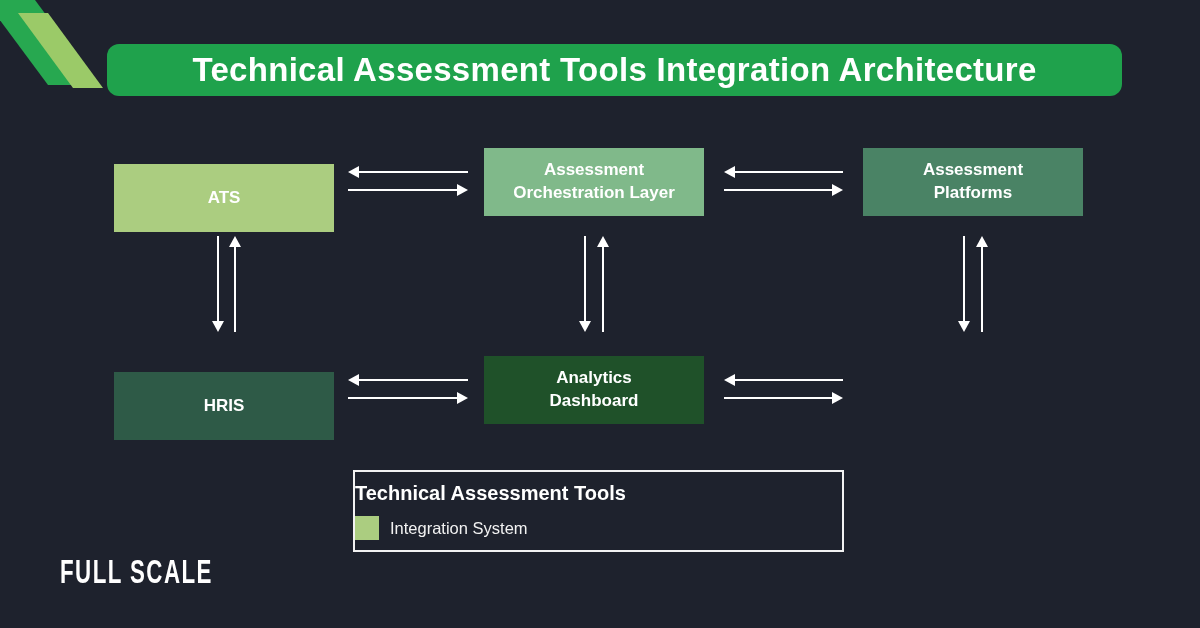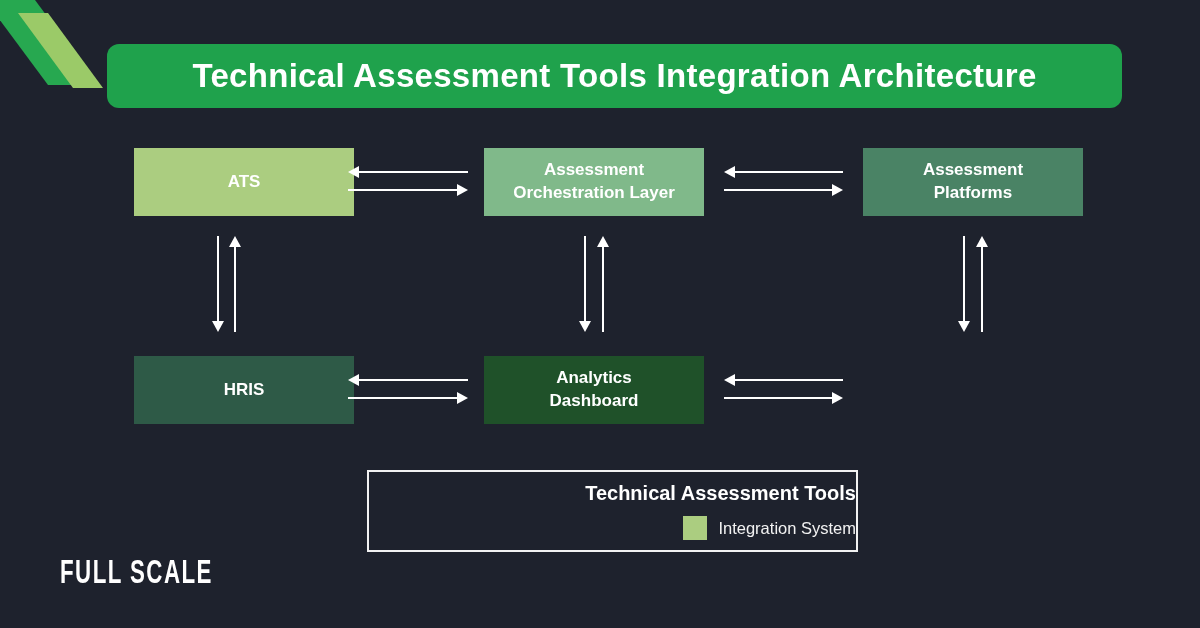--- a/index.html
+++ b/index.html
@@ -5,51 +5,51 @@
   html,body{margin:0;padding:0;background:#12151d;}
   .canvas{
     position:relative;width:1200px;height:628px;overflow:hidden;
     background:#1e222d;
     font-family:"Liberation Sans",sans-serif;
   }
   
   .ribbons{position:absolute;left:0;top:0;}
   
   .banner{
-    position:absolute;left:107px;top:44px;width:1015px;height:64px;
+    position:absolute;left:107px;top:44px;width:1015px;height:52px;
     border-radius:12px;display:flex;align-items:center;justify-content:center;
   }
   .banner-text{
     color:#ffffff;font-size:33px;font-weight:bold;letter-spacing:0.3px;white-space:nowrap;
   }
   
   .node{
     position:absolute;width:220px;height:68px;
     display:flex;align-items:center;justify-content:center;text-align:center;
     color:#ffffff;font-weight:bold;font-size:17px;line-height:1.35;
     white-space:pre-line;
   }
   .r1{top:148px;} .r2{top:356px;}
-  .c1{left:134px;} .c2{left:484px;} .c3{left:863px;}
+  .c1{left:114px;margin-top:16px;} .c2{left:484px;} .c3{left:863px;}
   
   .ah{position:absolute;height:2px;background:#ffffff;}
   .ah.al::before{content:"";position:absolute;left:-11px;top:-5px;
     border-top:6px solid transparent;border-bottom:6px solid transparent;border-right:11px solid #ffffff;}
   .ah.ar::after{content:"";position:absolute;right:-11px;top:-5px;
     border-top:6px solid transparent;border-bottom:6px solid transparent;border-left:11px solid #ffffff;}
   .av{position:absolute;width:2px;background:#ffffff;}
   .av.au::before{content:"";position:absolute;top:-10px;left:-5px;
     border-left:6px solid transparent;border-right:6px solid transparent;border-bottom:11px solid #ffffff;}
   .av.ad::after{content:"";position:absolute;bottom:-10px;left:-5px;
     border-left:6px solid transparent;border-right:6px solid transparent;border-top:11px solid #ffffff;}
   
   .legend{
-    position:absolute;left:367px;top:470px;width:491px;height:82px;
+    position:absolute;left:353px;top:470px;width:491px;height:82px;
     border:2px solid #f2f2f2;box-sizing:border-box;
-    display:flex;flex-direction:column;align-items:flex-end;
+    display:flex;flex-direction:column;align-items:flex-start;
   }
   .legend-title{color:#ffffff;font-size:20px;font-weight:bold;margin-top:10px;}
   .legend-items{display:flex;gap:104px;margin-top:11px;align-items:center;}
   .legend-item{display:flex;align-items:center;gap:11px;}
   .swatch{width:24px;height:24px;display:inline-block;}
   .legend-label{color:#f2f2f2;font-size:16.5px;}
   
   .brand-logo{
     position:absolute;left:60px;top:554px;
     color:#ffffff;font-size:31px;font-weight:bold;letter-spacing:2px;white-space:nowrap;

